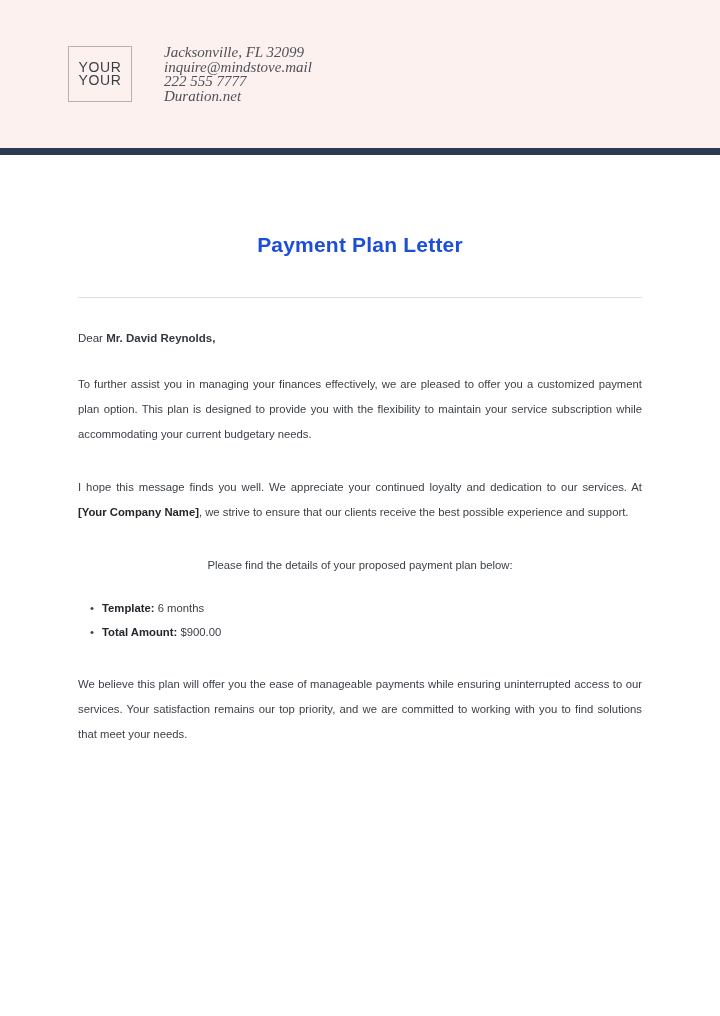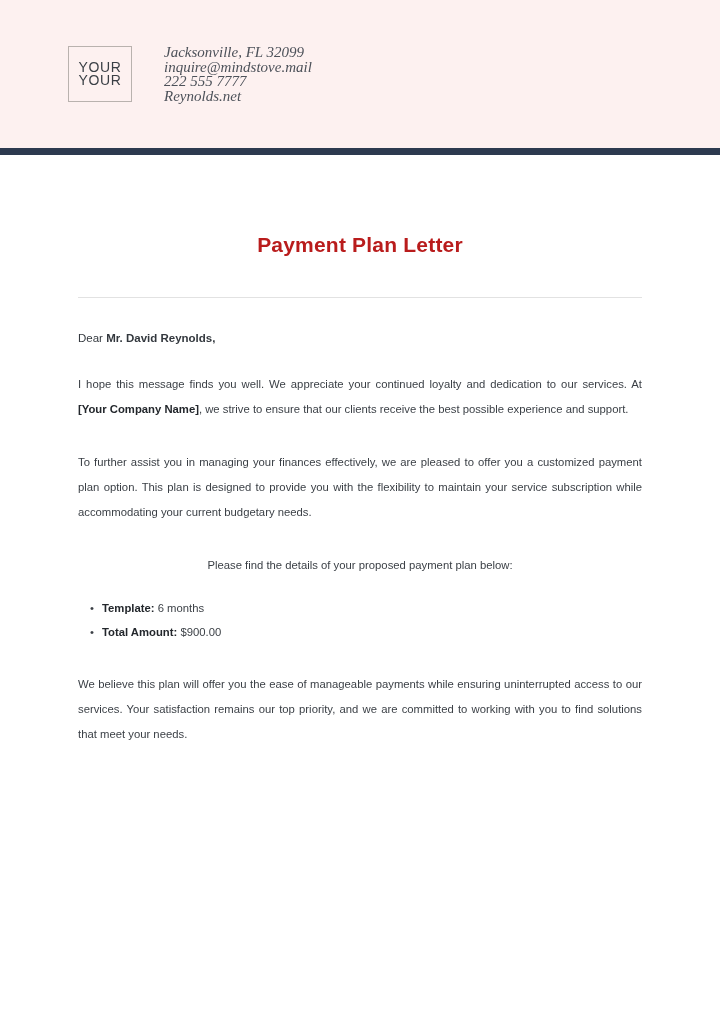--- a/index.html
+++ b/index.html
@@ -70,21 +70,21 @@
   }
   
   .content {
     padding: 0 78px;
     box-sizing: border-box;
   }
   .doc-title {
     text-align: center;
     font-size: 21px;
     font-weight: bold;
-    color: #b91c1c;
+    color: #1d4ed8;
     margin-top: 78px;
     letter-spacing: 0.2px;
   }
   .divider {
     margin-top: 40px;
     border-top: 1px solid #e2e2e2;
     height: 0;
   }
   .salutation {
     margin-top: 34px;
@@ -150,40 +150,40 @@
 
   <div class="header-band">
     <div class="logo-box">
       <span>YOUR</span>
       <span>YOUR</span>
     </div>
     <div class="contact-block">
       <div class="line">Jacksonville, FL 32099</div>
       <div class="line">inquire@mindstove.mail</div>
       <div class="line">222 555 7777</div>
-      <div class="line">Reynolds.net</div>
+      <div class="line">Duration.net</div>
     </div>
   </div>
   <div class="header-rule"></div>
 
   <div class="content">
 
     <div class="doc-title">Payment Plan Letter</div>
 
     <div class="divider"></div>
 
     <div class="salutation">
       <span>Dear </span><b>Mr. David Reynolds,</b>
     </div>
 
+    <p class="para">To further assist you in managing your finances effectively, we are pleased to offer you a customized payment plan option. This plan is designed to provide you with the flexibility to maintain your service subscription while accommodating your current budgetary needs.</p>
+
     <p class="para">
       <span>I hope this message finds you well. We appreciate your continued loyalty and dedication to our services. At </span><b>[Your Company Name]</b><span>, we strive to ensure that our clients receive the best possible experience and support.</span>
     </p>
-
-    <p class="para">To further assist you in managing your finances effectively, we are pleased to offer you a customized payment plan option. This plan is designed to provide you with the flexibility to maintain your service subscription while accommodating your current budgetary needs.</p>
 
     <p class="intro-line">Please find the details of your proposed payment plan below:</p>
 
     <ul class="details">
       <li><b>Template:</b><span> 6 months</span></li>
       <li><b>Total Amount:</b><span> $900.00</span></li>
     </ul>
 
     <p class="para closing">We believe this plan will offer you the ease of manageable payments while ensuring uninterrupted access to our services. Your satisfaction remains our top priority, and we are committed to working with you to find solutions that meet your needs.</p>
 

